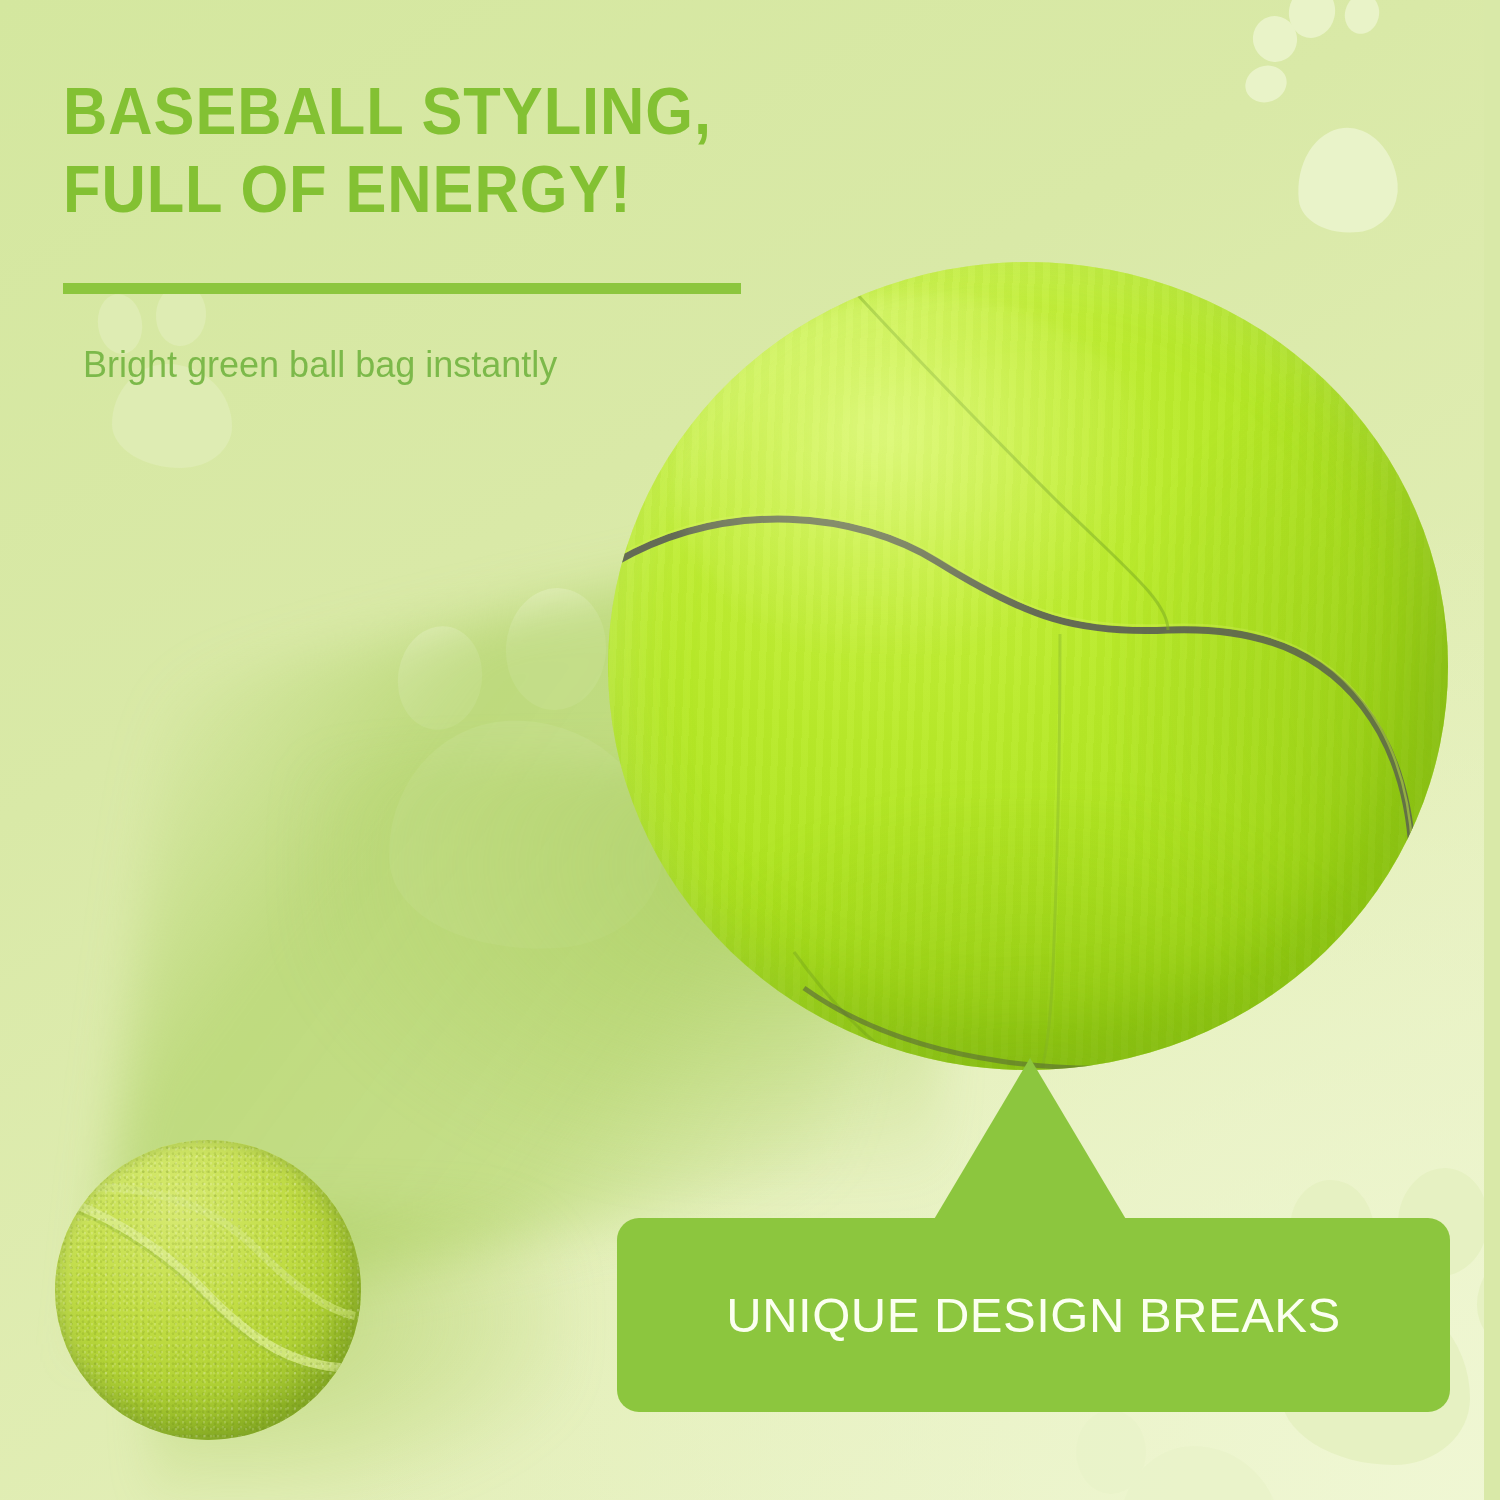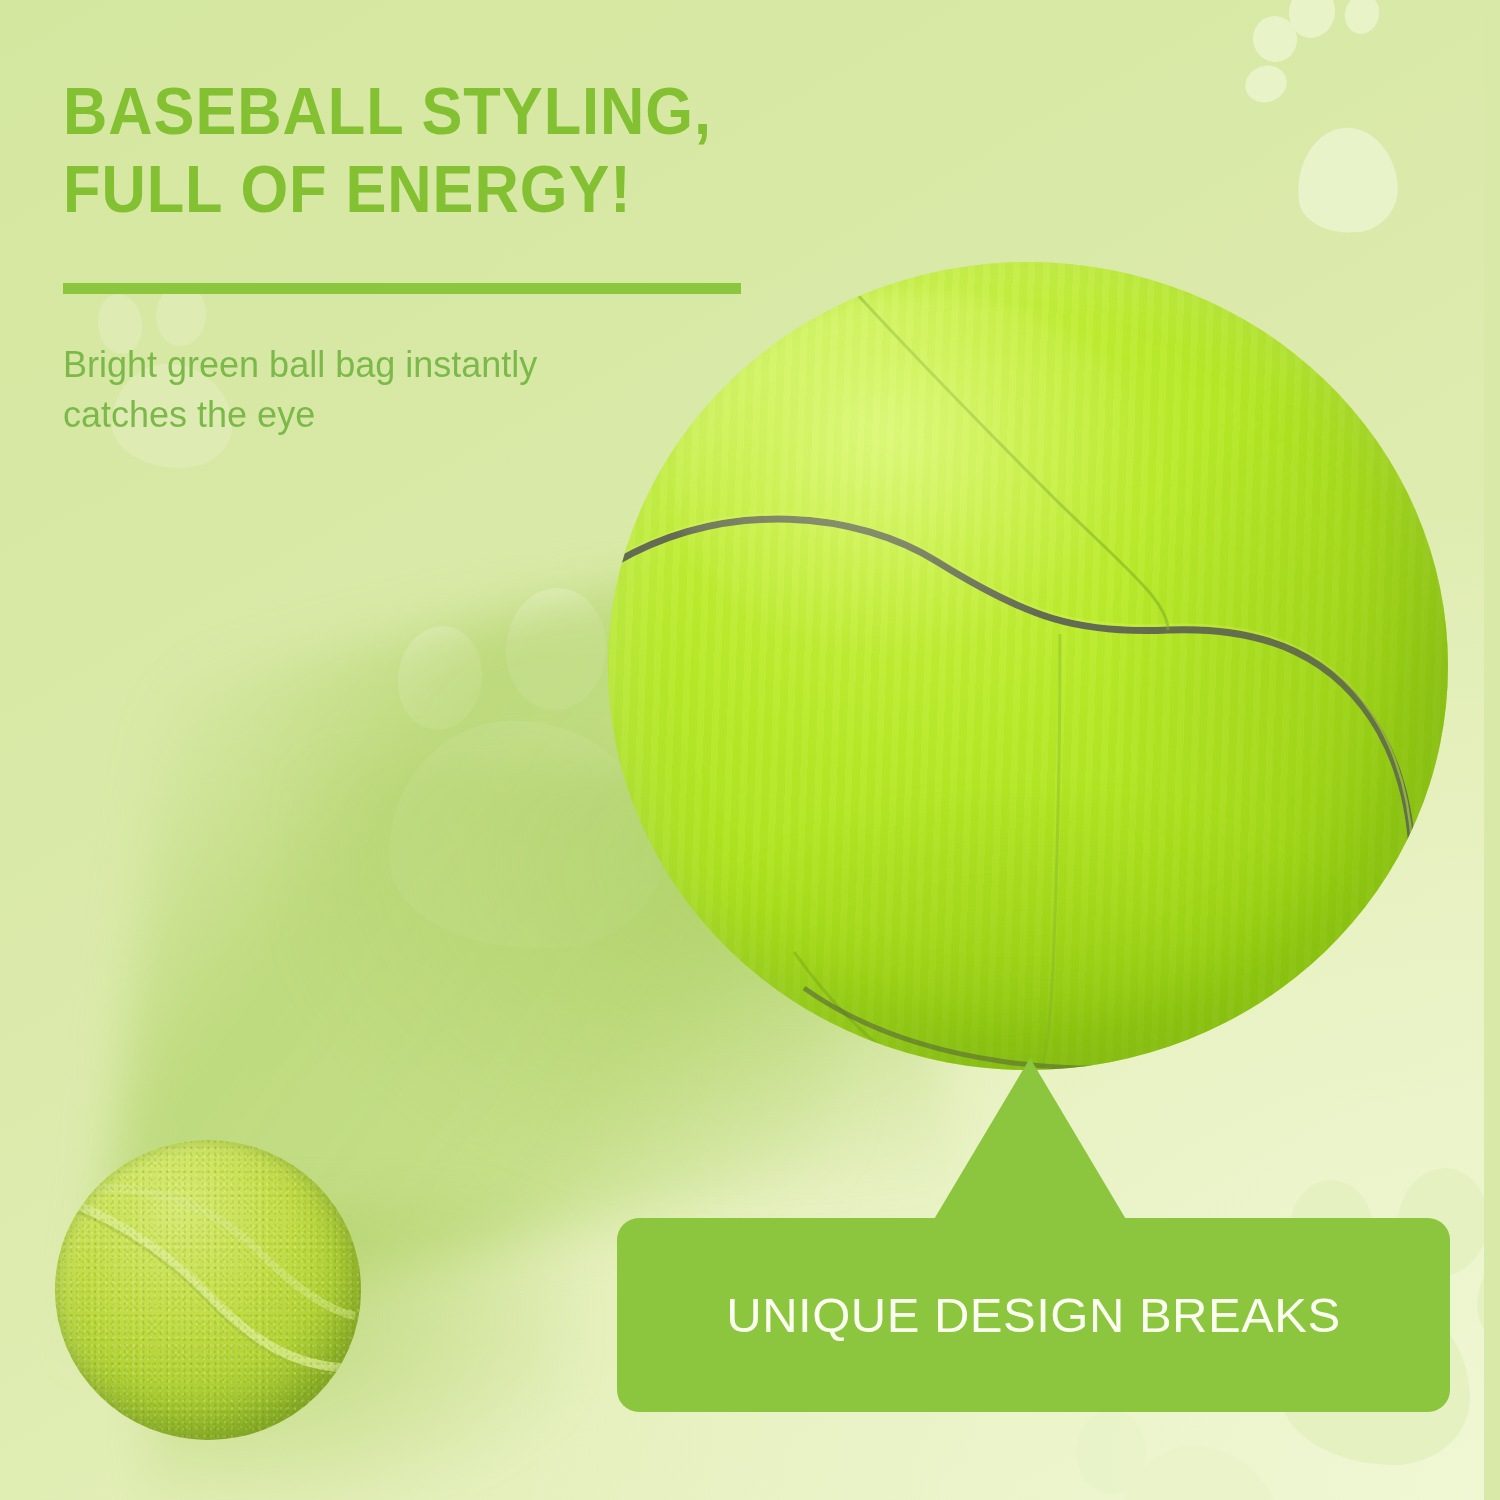--- a/index.html
+++ b/index.html
@@ -187,21 +187,21 @@
     background: #8cc63e;
   }
   #subtitle {
     position: absolute; left: 63px; top: 340px;
     width: 660px;
     color: #7cb94a;
     font-size: 36px;
     line-height: 50px;
     font-weight: 400;
   }
-  #subtitle .sline { display: block; }
+  #subtitle .sline { display: block; margin-left: 20px; }
 
   
   #caption-pointer {
     position: absolute;
     left: 930px; top: 1058px;
     width: 200px; height: 170px;
   }
   #caption-pointer svg { display:block; width:100%; height:100%; }
 
   #caption-banner {
@@ -296,21 +296,20 @@
   </div>
 
   <div id="headline">
     <div class="line">BASEBALL STYLING,</div>
     <div class="line">FULL OF ENERGY!</div>
   </div>
   <div id="title-rule"></div>
 
   <div id="subtitle">
     <span class="sline">Bright green ball bag instantly</span>
-    <span class="sline">catches the eye</span>
   </div>
 
   <div id="caption-pointer">
     <svg viewBox="0 0 200 170" preserveAspectRatio="none">
       <polygon points="100,0 200,168 0,168" fill="#8cc63e"></polygon>
     </svg>
   </div>
 
   <div id="caption-banner">
     <div class="cline">UNIQUE DESIGN BREAKS</div>

